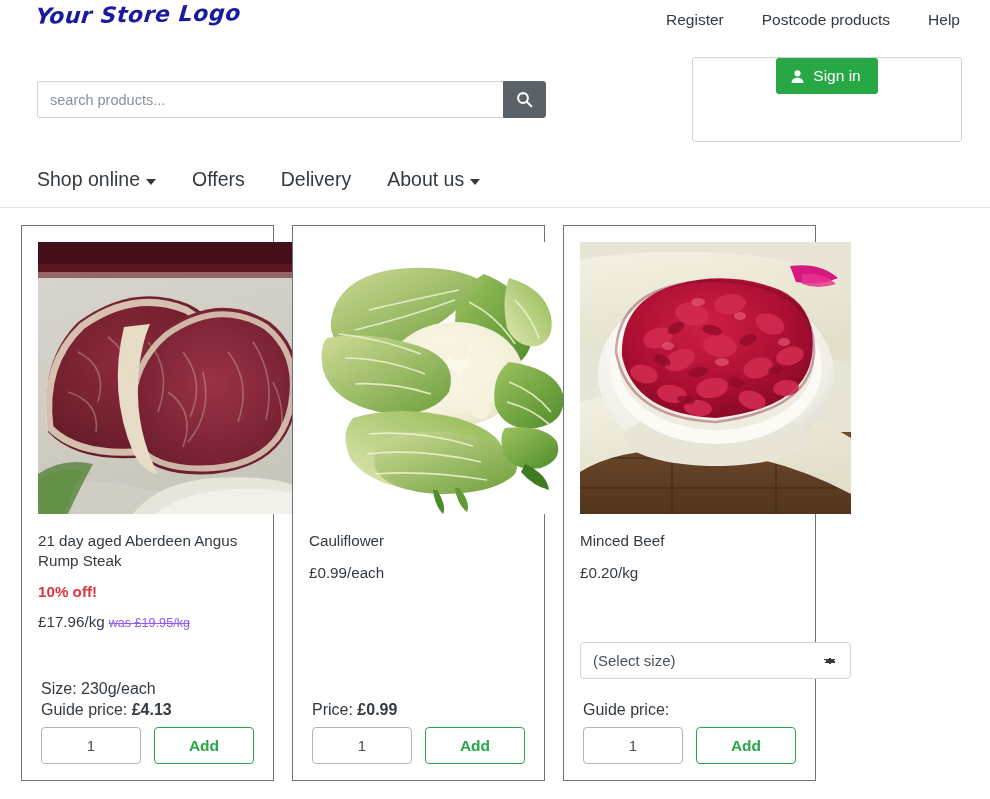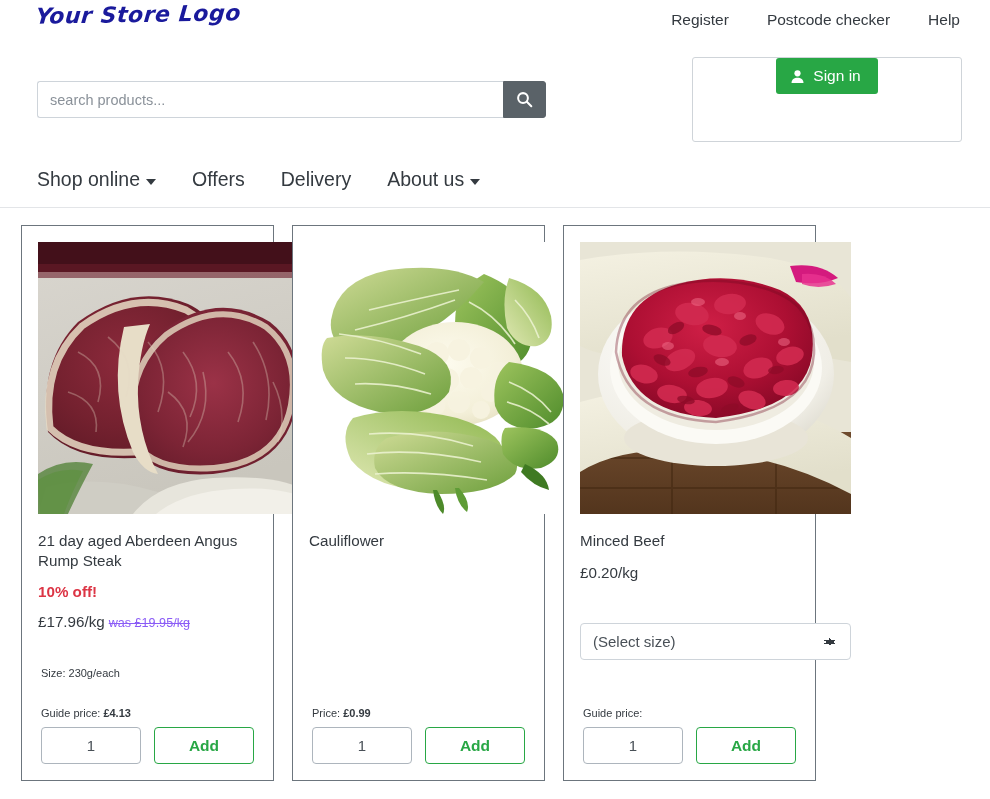--- a/index.html
+++ b/index.html
@@ -176,24 +176,23 @@
   }
   .wasprice {
     font-size: 12.6px;
     text-decoration: line-through;
     color: #8b5cf6;
     margin-left: 4px;
   }
   .spacer { flex: 1; }
 
   .sizeline, .guideline, .priceline {
-    font-size: 11px;
+    font-size: 16px;
     color: #343a40;
     padding-left: 3px;
-    margin-top: 25px;
   }
   .sizeline { margin-bottom: 3px; }
   .guideline b, .priceline b { font-weight: 700; }
 
   .sizeselect {
     width: 271px;
     height: 37px;
     border: 1px solid #ced4da;
     border-radius: 4px;
     background: #fff;
@@ -250,21 +249,21 @@
 </style>
 </head>
 <body>
 
 <div class="header">
 
   <div class="logo">Your Store Logo</div>
 
   <div class="toplinks">
     <a href="#">Register</a>
-    <a href="#">Postcode checker</a>
+    <a href="#">Postcode products</a>
     <a href="#">Help</a>
   </div>
 
   <div class="searchwrap">
     <input class="searchinput" type="text" placeholder="search products..." style="">
     <button class="searchbtn">
       <span>
         <svg width="17" height="17" viewBox="0 0 16 16" fill="none" stroke="#ffffff" stroke-width="1.9">
           <circle cx="6.6" cy="6.6" r="4.6"></circle>
           <line x1="10.2" y1="10.2" x2="14.4" y2="14.4" stroke-linecap="round"></line>
@@ -432,20 +431,23 @@
             <path d="M66 232 Q116 228 178 238"></path>
           <path d="M200 140 Q226 150 242 170"></path>
             <path d="M198 160 Q222 166 240 182"></path>
         </g>
         <path d="M128 248 Q138 264 134 272 Q126 264 124 248Z" fill="#4d8a2a"></path>
         <path d="M150 246 Q162 260 158 270 Q148 262 146 246Z" fill="#5f9c36"></path>
         <path d="M216 222 Q238 232 240 248 Q224 244 212 230Z" fill="#3f7a22"></path>
       </svg>
     </div>
     <div class="pname">Cauliflower</div>
+    <div class="unitprice">
+      <span>£0.99/each</span>
+    </div>
     <div class="spacer"></div>
     <div class="priceline">
       <span>Price:</span>
       <b>£0.99</b>
     </div>
     <div class="controls">
       <input class="qty" type="text" value="1" style="">
       <button class="addbtn">Add</button>
     </div>
   </div>

